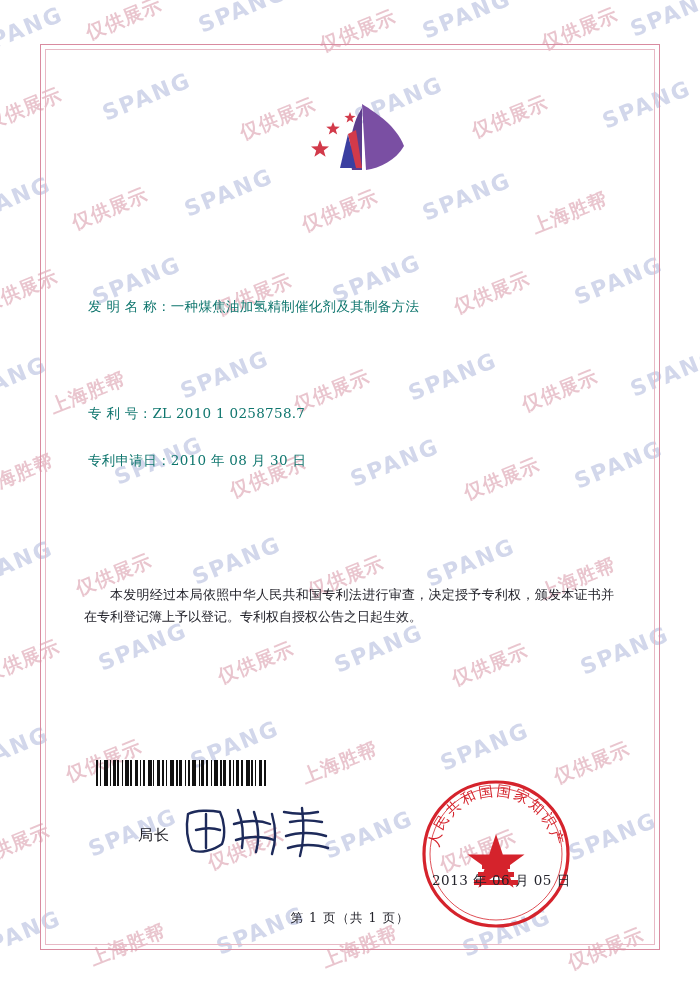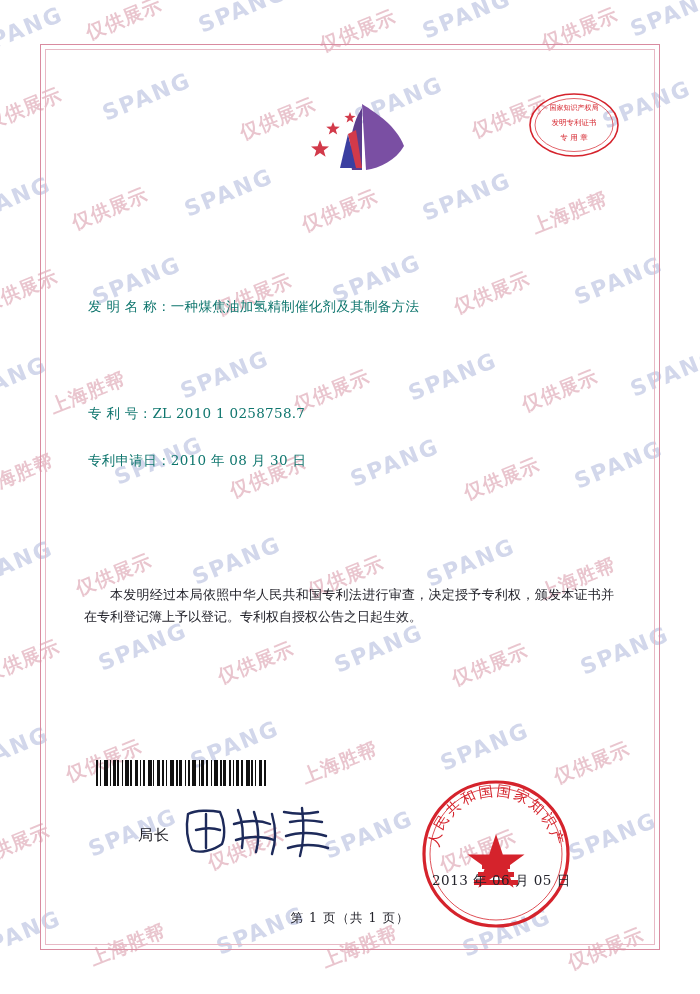--- a/index.html
+++ b/index.html
@@ -301,29 +301,20 @@
       <path d="M40 72 L56 72 L48 38 Z" fill="#3b3fa0"></path>
       <path d="M48 38 L56 72 L62 72 L56 34 Z" fill="#d23a4a"></path>
       <g fill="#d23a4a">
         <polygon points="20,44 22.4,50.2 29,50.4 23.8,54.4 25.6,60.8 20,57 14.4,60.8 16.2,54.4 11,50.4 17.6,50.2"></polygon>
         <polygon points="33,26 34.8,30.6 39.8,30.8 35.8,33.8 37.2,38.6 33,35.8 28.8,38.6 30.2,33.8 26.2,30.8 31.2,30.6"></polygon>
         <polygon points="50,16 51.4,19.8 55.6,20 52.2,22.5 53.4,26.6 50,24.2 46.6,26.6 47.8,22.5 44.4,20 48.6,19.8"></polygon>
       </g>
     </svg>
   </div>
 
-  <div class="stamp-tr">
-    <svg width="92" height="66" viewBox="0 0 92 66">
-      <ellipse cx="46" cy="33" rx="44" ry="31" fill="none" stroke="#d5232c" stroke-width="1.6"></ellipse>
-      <ellipse cx="46" cy="33" rx="39" ry="26.5" fill="none" stroke="#d5232c" stroke-width="0.7"></ellipse>
-      <text x="46" y="18" font-size="7" fill="#d5232c" text-anchor="middle" font-family="'DejaVu Serif',serif">国家知识产权局</text>
-      <text x="46" y="33" font-size="7.5" fill="#d5232c" text-anchor="middle" font-family="'DejaVu Serif',serif">发明专利证书</text>
-      <text x="46" y="48" font-size="7.5" fill="#d5232c" text-anchor="middle" font-family="'DejaVu Serif',serif">专 用 章</text>
-    </svg>
-  </div>
 
 
   <div class="field f1">
     <span class="lbl">发 明 名 称：</span><span class="val">一种煤焦油加氢精制催化剂及其制备方法</span>
   </div>
   <div class="field f3">
     <span class="lbl">专 利 号：</span><span class="val">ZL 2010 1 0258758.7</span>
   </div>
   <div class="field f4">
     <span class="lbl">专利申请日：</span><span class="val">2010 年 08 月 30 日</span>

